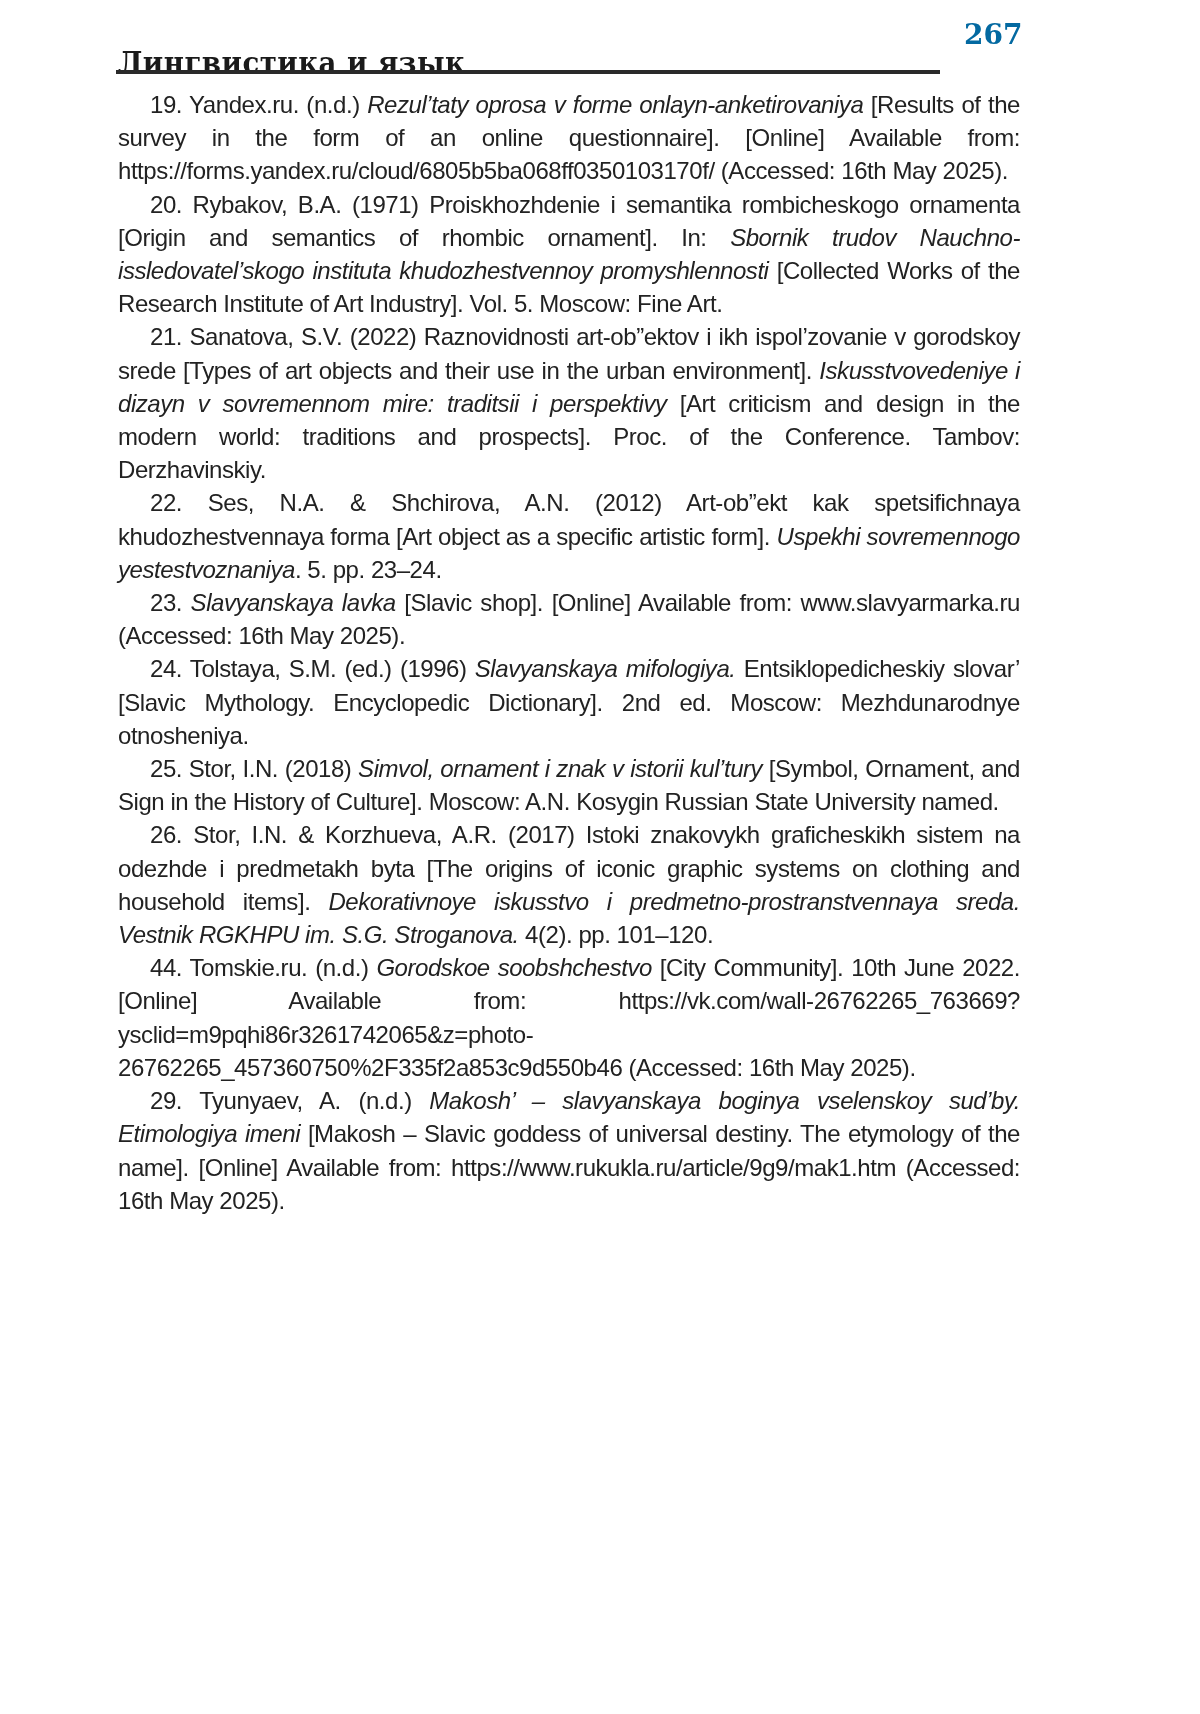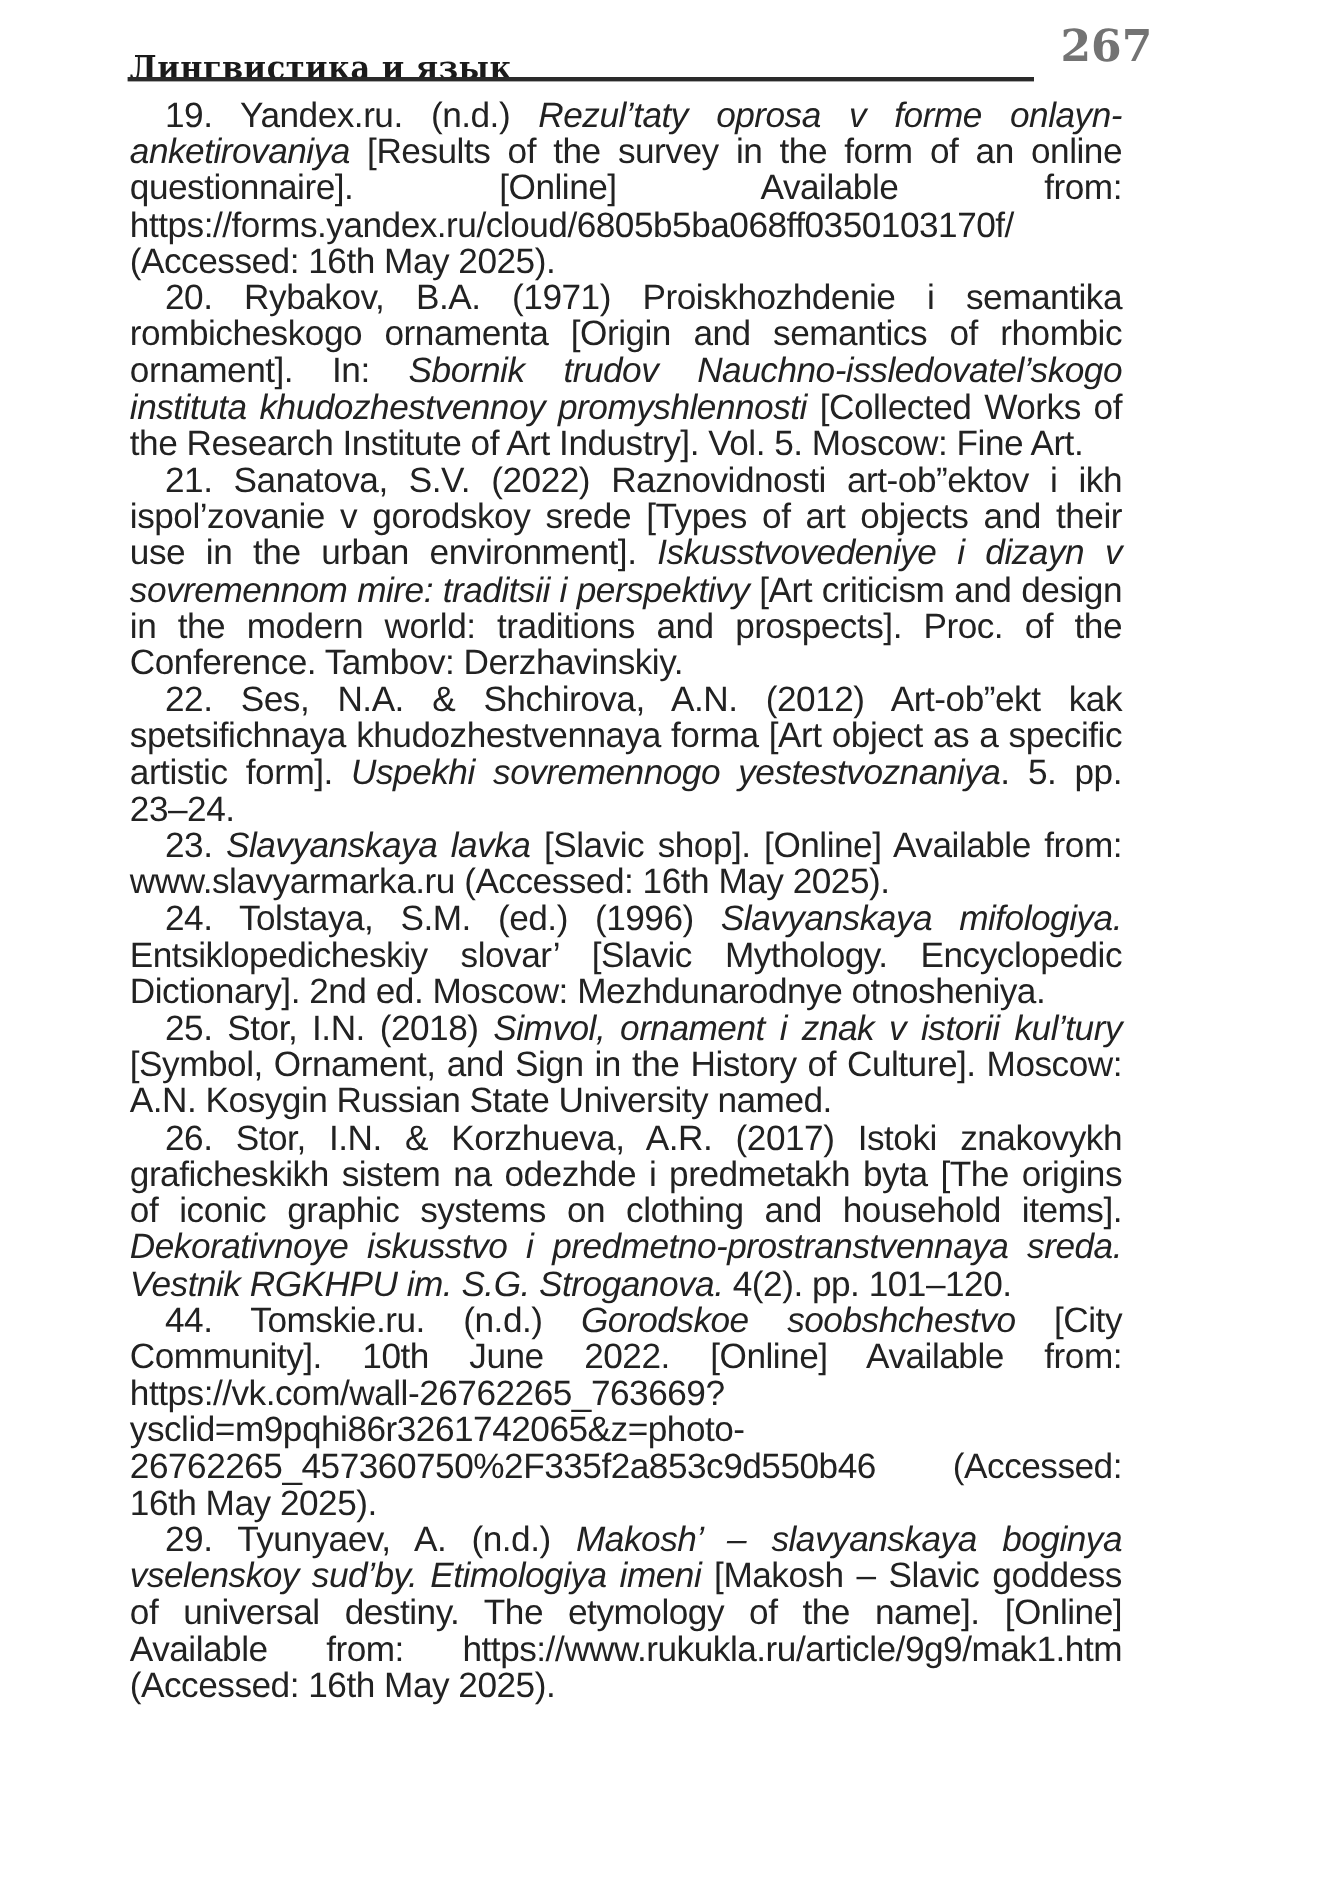--- a/index.html
+++ b/index.html
@@ -47,31 +47,31 @@
       top: 70px;
       width: 824px;
       height: 4px;
       background: #2a2a2a;
     }
     .page-number {
       position: absolute;
       left: 964px;
       top: 18px;
       font-family: "DejaVu Serif", serif;
-      font-size: 40px;
+      font-size: 28px;
       font-weight: bold;
-      color: #737373;
+      color: #0369a1;
     }
     .refs {
       position: absolute;
       left: 118px;
       top: 88px;
       width: 902px;
       font-family: "Liberation Sans", sans-serif;
-      font-size: 32px;
+      font-size: 24px;
       line-height: 33.2px;
       color: #222222;
       letter-spacing: -0.45px;
       word-spacing: 0px;
     }
     .ref {
       margin: 0;
       text-align: justify;
       text-indent: 32px;
       hyphens: none;

